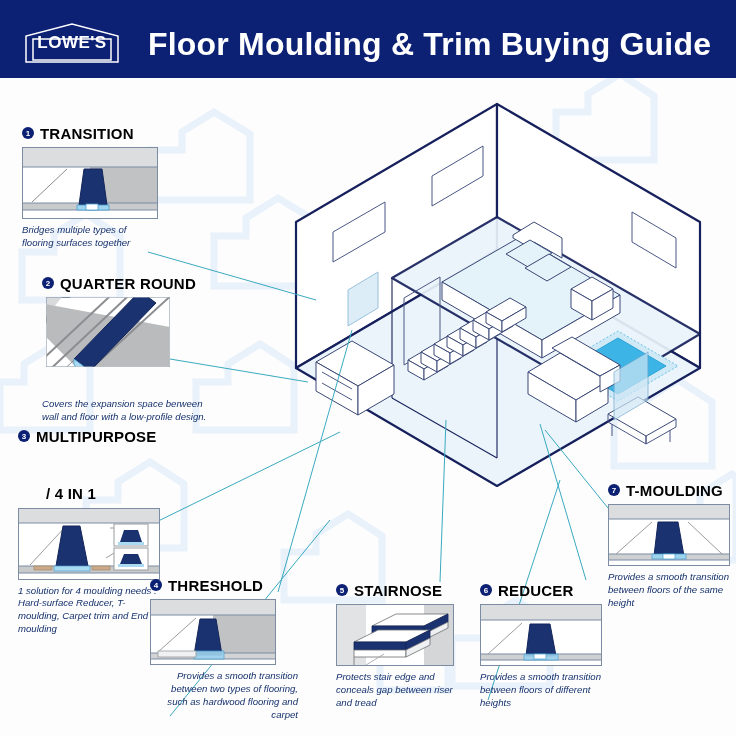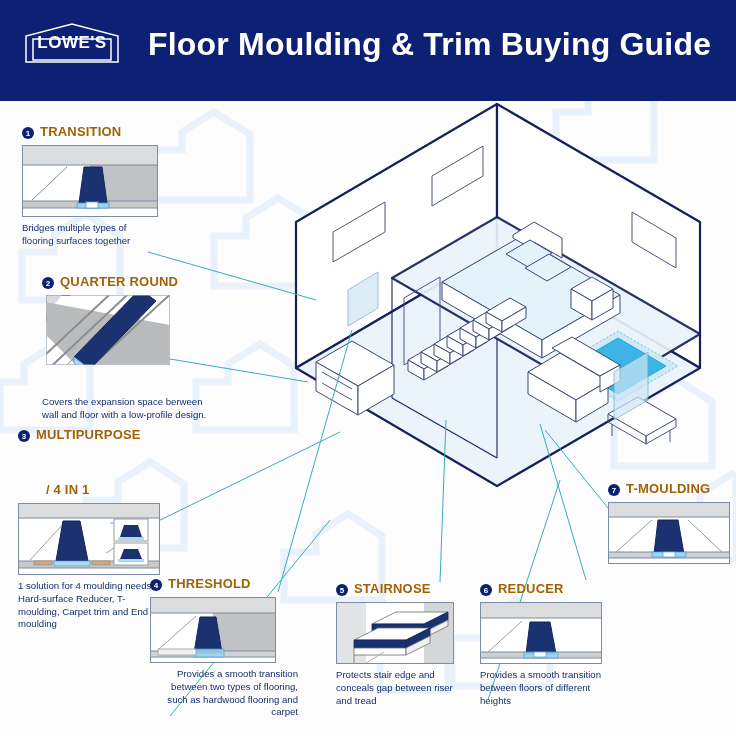--- a/index.html
+++ b/index.html
@@ -8,21 +8,21 @@
     font-family:"Liberation Sans", sans-serif;
     background:#ffffff;position:relative;
   }
   #stage{position:absolute;inset:0;width:736px;height:736px;background:#fdfdfe;overflow:hidden;}
 
   
   #watermark{position:absolute;inset:0;z-index:0;}
 
   
   .header{
-    position:absolute;left:0;top:0;width:736px;height:101px;
+    position:absolute;left:0;top:0;width:736px;height:78px;
     background:#0c2074;z-index:5;
   }
   .logo-box{
     position:absolute;left:22px;top:22px;width:100px;height:42px;
   }
   .logo-text{
     position:absolute;left:0;top:0;width:100px;height:42px;
     display:flex;align-items:center;justify-content:center;
     color:#ffffff;font-weight:bold;font-size:17px;letter-spacing:.5px;
     font-family:"Liberation Sans", sans-serif;
@@ -42,26 +42,27 @@
   
   .callout{position:absolute;z-index:6;}
   .co-head{display:flex;align-items:flex-start;gap:6px;margin-bottom:5px;}
   .badge{
     flex:0 0 auto;width:12px;height:12px;border-radius:50%;
     background:#0c2074;color:#fff;font-size:8px;font-weight:bold;
     display:flex;align-items:center;justify-content:center;
     margin-top:2px;font-family:"Liberation Sans", sans-serif;
   }
   .co-title{
-    color:#a16207;font-size:13px;font-weight:bold;letter-spacing:.2px;
+    color:#000000;font-size:15px;font-weight:bold;letter-spacing:.2px;
     line-height:1.15;font-family:"Liberation Sans", sans-serif;
   }
   .co-desc{
     color:#14306b;font-size:9.6px;line-height:1.34;margin-top:5px;
     font-family:"Liberation Sans", sans-serif;
+    font-style:italic;
   }
   .co-fig{display:block;}
 </style>
 </head>
 <body>
 
 <div id="stage">
 
   <svg id="watermark" width="736" height="736" viewBox="0 0 736 736">
     <g fill="none" stroke="#e9f1fa" stroke-width="7">
@@ -391,15 +392,16 @@
       <rect x="1" y="50" width="120" height="6" fill="#cfd0d2"></rect>
       <line x1="1" y1="15" x2="121" y2="15" stroke="#7b8ca3" stroke-width="1"></line>
       <line x1="1" y1="50" x2="121" y2="50" stroke="#7b8ca3" stroke-width="1"></line>
       <line x1="1" y1="56" x2="121" y2="56" stroke="#7b8ca3" stroke-width="1"></line>
       <line x1="8" y1="50" x2="44" y2="18" stroke="#9a9c9f" stroke-width="1"></line>
       <line x1="114" y1="50" x2="80" y2="18" stroke="#9a9c9f" stroke-width="1"></line>
       <path d="M46 52 L50 18 L70 18 L76 52 Z" fill="#1b3270" stroke="#13255a" stroke-width="1"></path>
       <rect x="44" y="50" width="34" height="5" fill="#9fd4ef" stroke="#4a9fd0" stroke-width="0.7"></rect>
       <rect x="55" y="50" width="12" height="5" fill="#ffffff" stroke="#4a9fd0" stroke-width="0.7"></rect>
     </svg>
+    <div class="co-desc" style="width:122px;">Provides a smooth transition between floors of the same height</div>
   </div>
 
 </div>
 
 </body></html>

